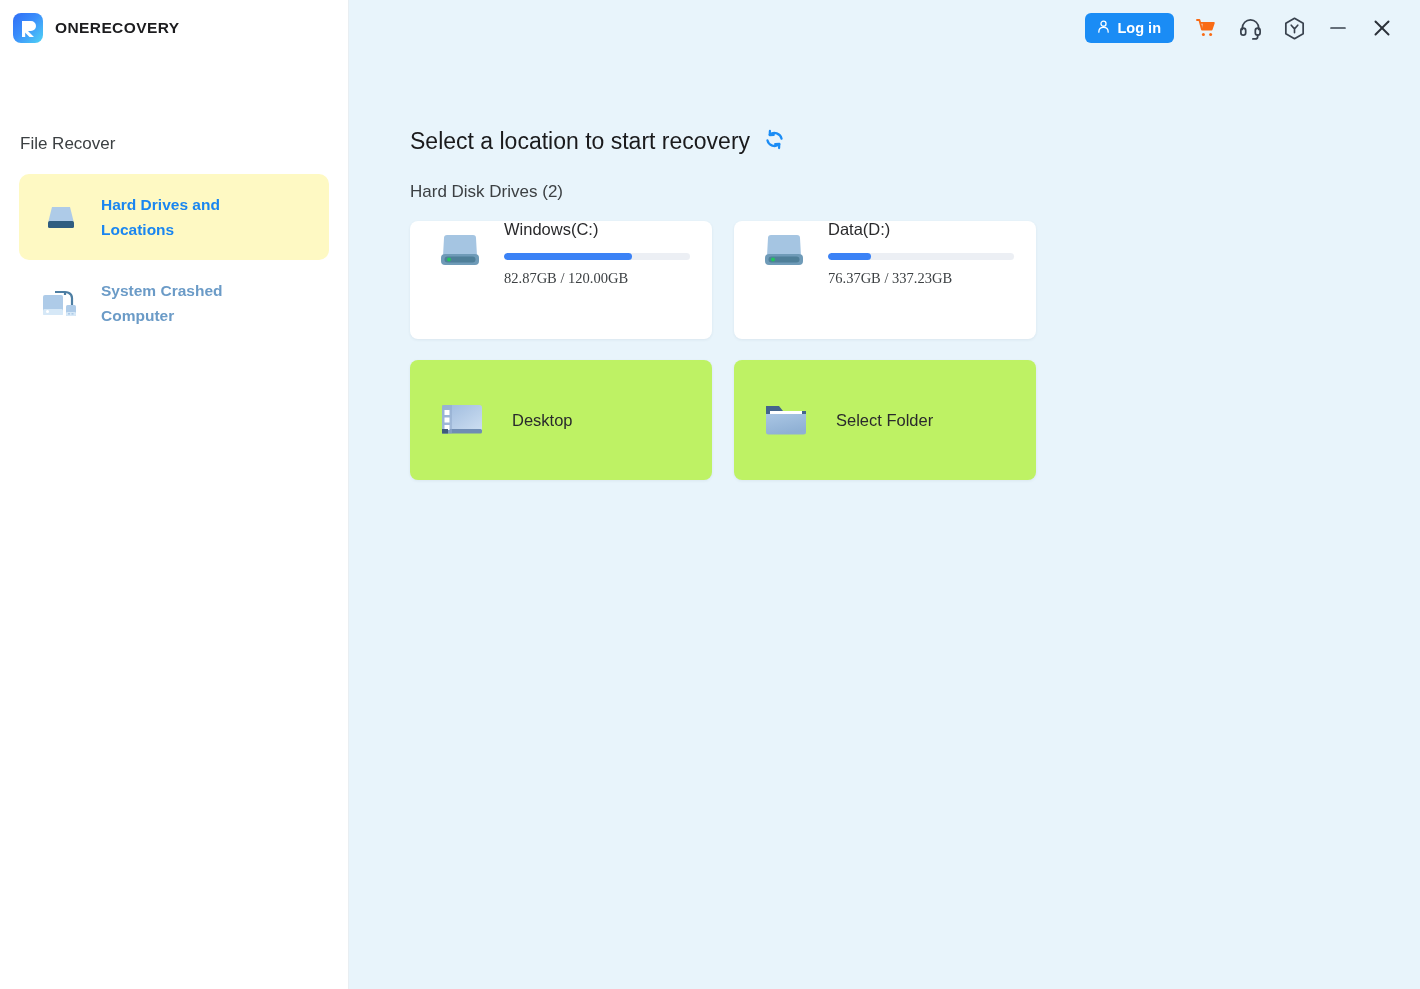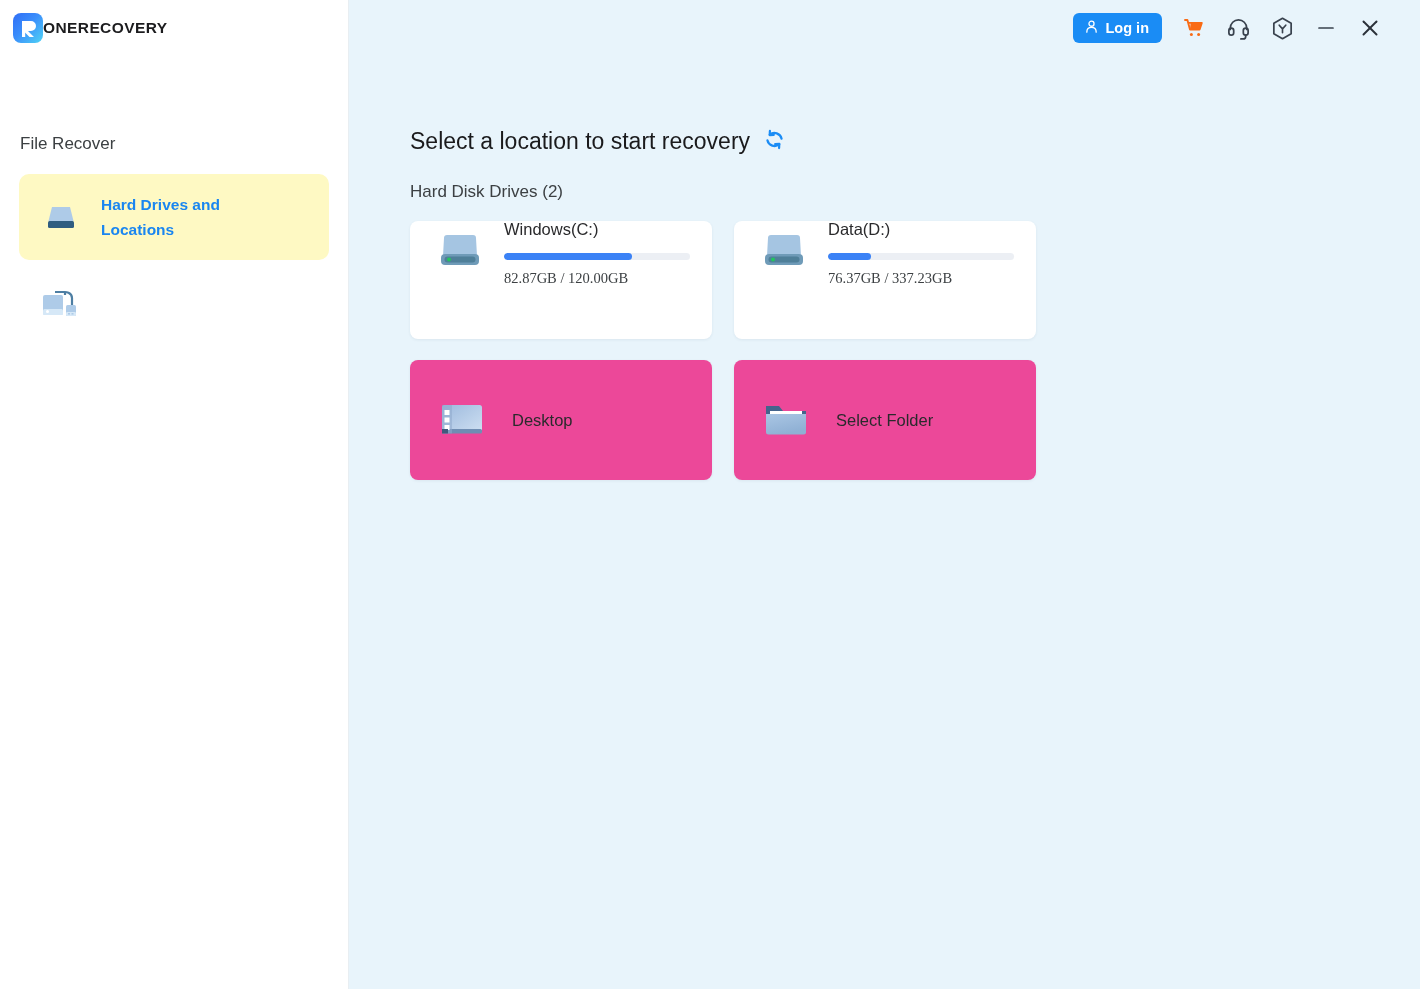--- a/index.html
+++ b/index.html
@@ -14,21 +14,21 @@
   
   .sidebar {
     width: 349px; height: 989px;
     background: #ffffff;
     border-right: 1px solid #e8eef2;
     flex: 0 0 349px;
     position: relative;
   }
   .brand {
     display: flex; align-items: center;
-    height: 56px; padding-left: 13px; 
+    height: 56px; padding-left: 13px; gap: 12px;
   }
   .brand-logo {
     width: 30px; height: 30px; border-radius: 8px;
     background: linear-gradient(135deg, #2f6df6 0%, #3b8efb 45%, #4fd4f5 100%);
     position: relative; flex: 0 0 30px;
   }
   .brand-logo svg { position: absolute; left: 0; top: 0; }
   .brand-title {
     font-size: 15.5px; font-weight: bold; color: #1c1c1e;
     letter-spacing: 0.4px;
@@ -54,21 +54,21 @@
   .sb-item.active .sb-label { color: #1a86f0; }
 
   
   .main {
     flex: 1 1 auto; height: 989px; background: #e8f4fb;
     position: relative;
   }
   .titlebar {
     position: absolute; top: 0; right: 0; height: 56px;
     display: flex; align-items: center; gap: 0;
-    padding-right: 28px;
+    padding-right: 16px;
   }
   .login-btn {
     display: flex; align-items: center; gap: 7px;
     background: #1a8cf5; color: #fff; border: none;
     height: 30px; padding: 0 13px 0 11px; border-radius: 6px;
     font-size: 14.5px; font-weight: bold; cursor: pointer;
     font-family: "Liberation Sans", sans-serif;
   }
   .tb-btn {
     width: 44px; height: 44px; display: flex;
@@ -104,21 +104,21 @@
     width: 186px; overflow: hidden;
   }
   .bar-fill { height: 7px; background: #3b82f6; border-radius: 4px; }
   .drive-size {
     font-size: 14.5px; color: #3c4043; margin-top: 11px;
     line-height: 1; white-space: nowrap; font-family: Liberation Serif, serif;
   }
 
   .qa-row { display: flex; gap: 22px; margin-top: 21px; }
   .qa-card {
-    width: 302px; height: 120px; background: #ec4899;
+    width: 302px; height: 120px; background: #bef264;
     border-radius: 8px; box-shadow: 0 1px 3px rgba(30,60,90,0.07);
     display: flex; align-items: center; gap: 22px;
     padding-left: 24px; cursor: pointer;
   }
   .qa-label { font-size: 16.5px; color: #2a2a2c; }
   .qa-icon { width: 56px; height: 56px; flex: 0 0 56px; }
 </style>
 </head>
 <body>
 
@@ -157,20 +157,21 @@
             <path d="M16 11 h10 v3 M26 11 v0 c0 0 7 0 7 6 v9" stroke="#4d7ea3" stroke-width="2.2" fill="none" stroke-linejoin="round"></path>
             <rect x="4" y="14" width="20" height="20" rx="2" fill="#aecbe8"></rect>
             <rect x="4" y="28" width="20" height="6" rx="1.5" fill="#d6e8f7"></rect>
             <circle cx="8.5" cy="30.5" r="1.5" fill="#ffffff"></circle>
             <rect x="27" y="24" width="10" height="11" rx="1.6" fill="#aecbe8"></rect>
             <rect x="27" y="31" width="10" height="4" rx="1.2" fill="#d6e8f7"></rect>
             <rect x="29" y="32" width="2" height="1.6" fill="#aecbe8"></rect>
             <rect x="32.5" y="32" width="2" height="1.6" fill="#aecbe8"></rect>
           </svg>
         </div>
+        <div class="sb-label">System Crashed Computer</div>
       </div>
 
     </div>
   </div>
 
   <div class="main">
 
     <div class="titlebar">
       <button class="login-btn">
         <span>

